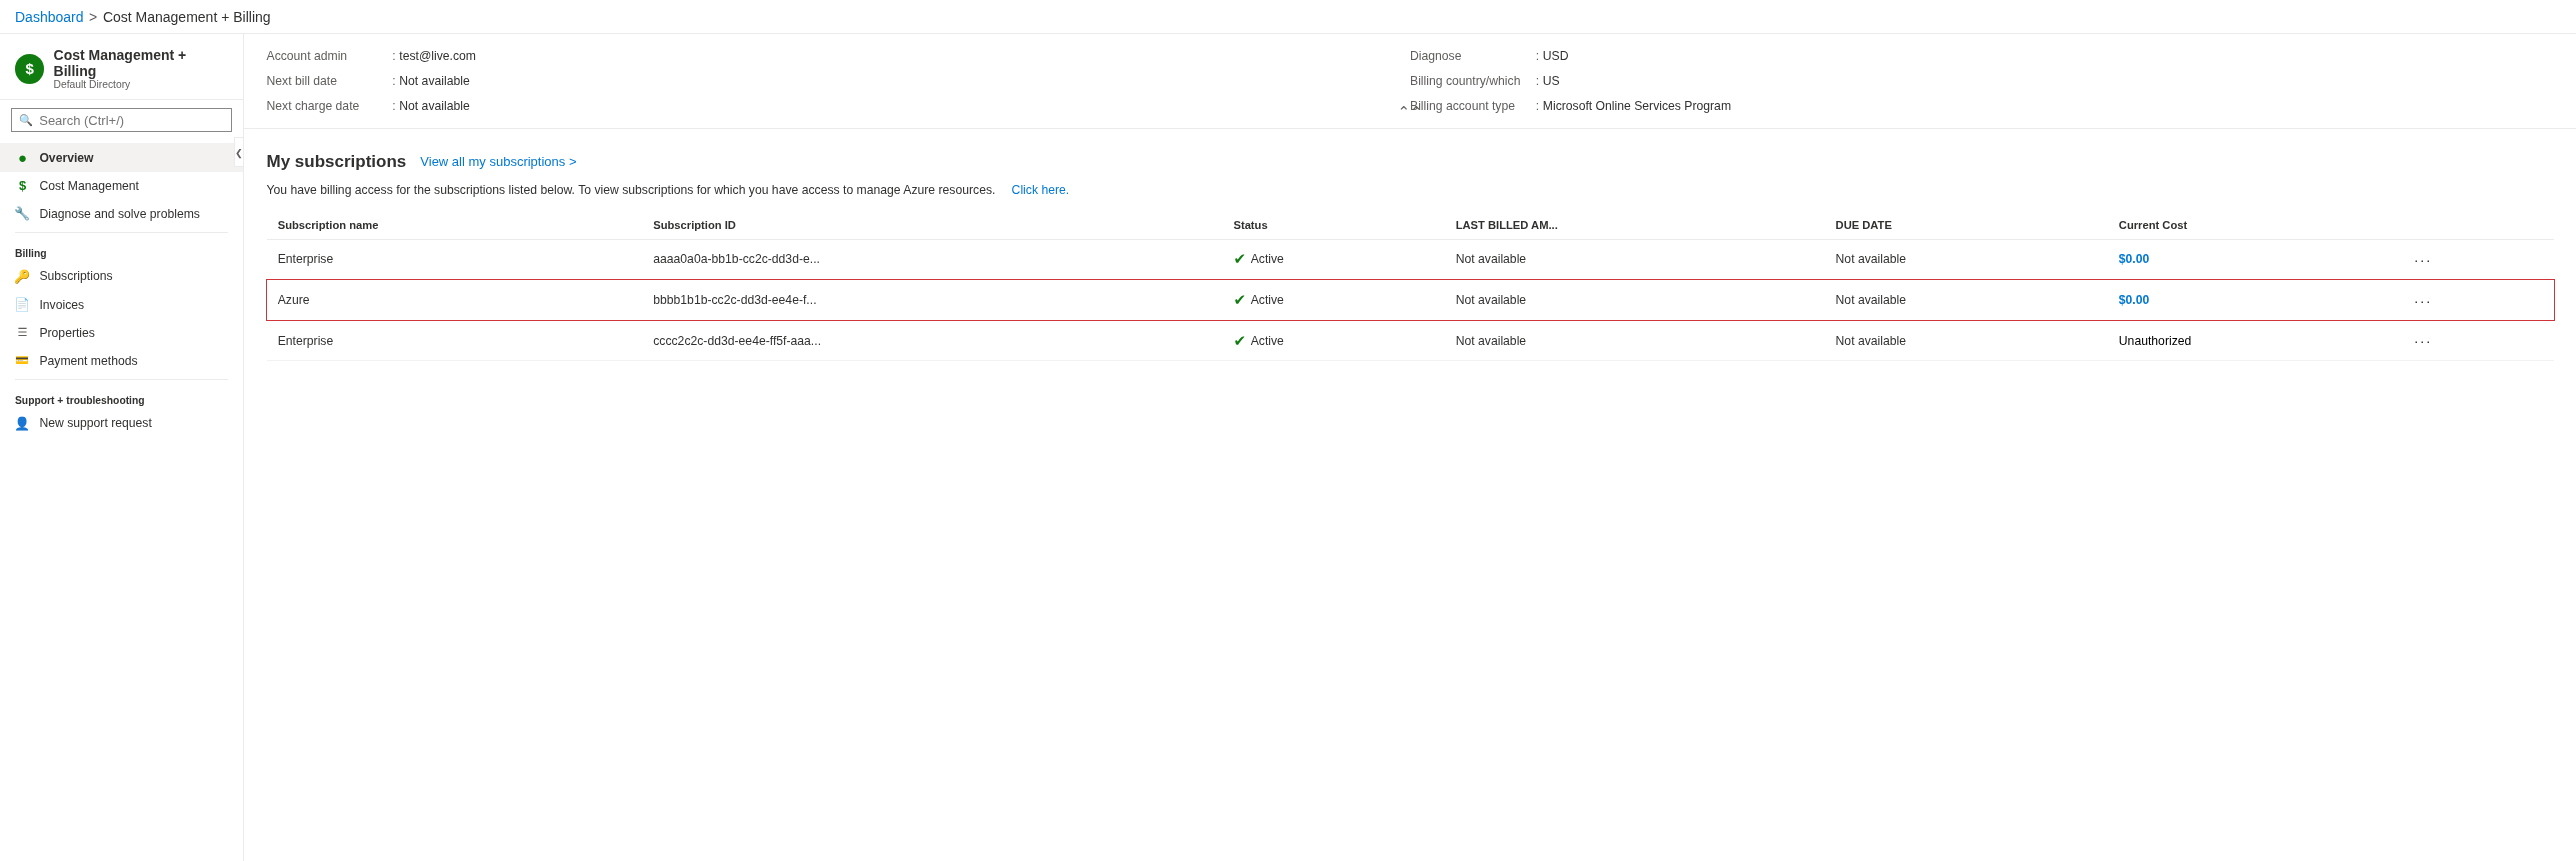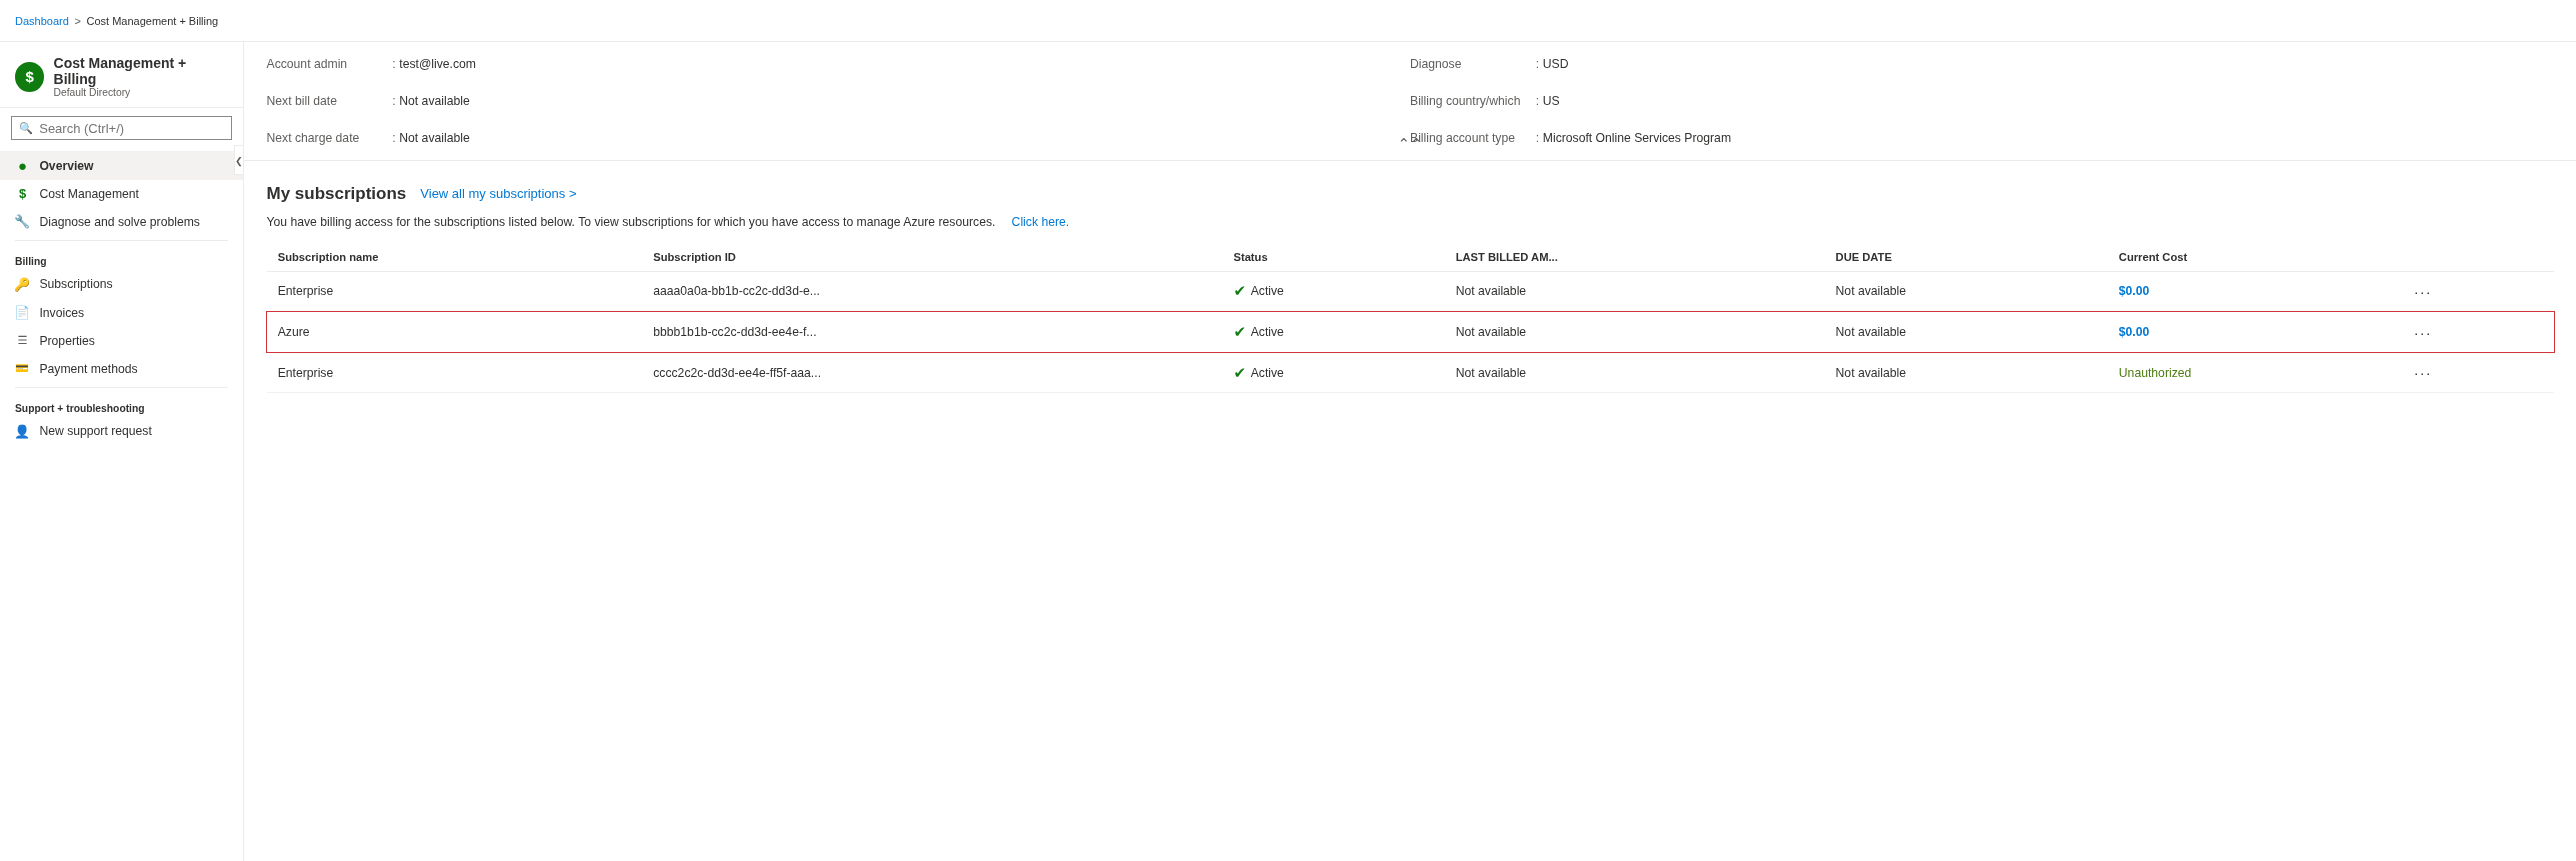--- a/index.html
+++ b/index.html
@@ -1,25 +1,25 @@
 <!DOCTYPE html>
 <html style="font-size:15px"><head>
   <meta charset="utf-8">
   <style>
     * { box-sizing: border-box; margin: 0; padding: 0; }
     body { font-family: 'Segoe UI', Arial, sans-serif; font-size: 12.2px; color: #323130; background: #fff; height: 861px; overflow: hidden; display: flex; flex-direction: column; }
 
     
     .breadcrumb-bar {
-      height: 42px;
+      height: 34px;
       display: flex;
       align-items: center;
       padding: 0 15px;
       border-bottom: 0.9px solid #edebe9;
-      font-size: 11px;
+      font-size: 14px;
       gap: 5.6px;
     }
     .breadcrumb-link { color: #0078d4; cursor: pointer; text-decoration: none; }
     .breadcrumb-sep { color: #605e5c; }
     .breadcrumb-current { color: #323130; }
 
     
     .main-layout {
       display: flex;
       flex: 1;
@@ -105,21 +105,21 @@
     }
 
     
     .info-panel {
       border-bottom: 0.9px solid #edebe9;
       padding: 15px 22.5px;
       display: flex;
       gap: 0;
       position: relative;
     }
-    .info-col { flex: 1; display: flex; flex-direction: column; gap: 23px; }
+    .info-col { flex: 1; display: flex; flex-direction: column; gap: 11px; }
     .info-row { display: flex; align-items: baseline; gap: 3.7px; font-size: 12.2px; }
     .info-label { color: #605e5c; min-width: 122px; }
     .info-colon { color: #605e5c; }
     .info-value { color: #323130; }
 
     .collapse-arrow {
       position: absolute; bottom: 7.5px; left: 50%; transform: translateX(-50%);
       cursor: pointer; color: #605e5c; font-size: 15px;
     }
 
@@ -143,21 +143,21 @@
     }
     .subs-table td {
       padding: 9.4px 11.2px; font-size: 12.2px; color: #323130;
       border-bottom: 0.9px solid #f3f2f1;
     }
 
     .status-active { display: flex; align-items: center; gap: 4.7px; color: #323130; }
     .status-dot { color: #107c10; font-size: 15px; }
 
     .cost-link { color: #0078d4; font-weight: 600; }
-    .cost-unauthorized { color: #4d7c0f; text-align: right; }
+    .cost-unauthorized { color: #000000; text-align: right; }
 
     .more-btn {
       background: none; border: none; cursor: pointer;
       font-size: 15px; color: #323130; padding: 1.9px 5.6px;
       letter-spacing: 0.9px;
     }
 
     .sidebar-wrapper { position: relative; }
   </style>
 </head>

